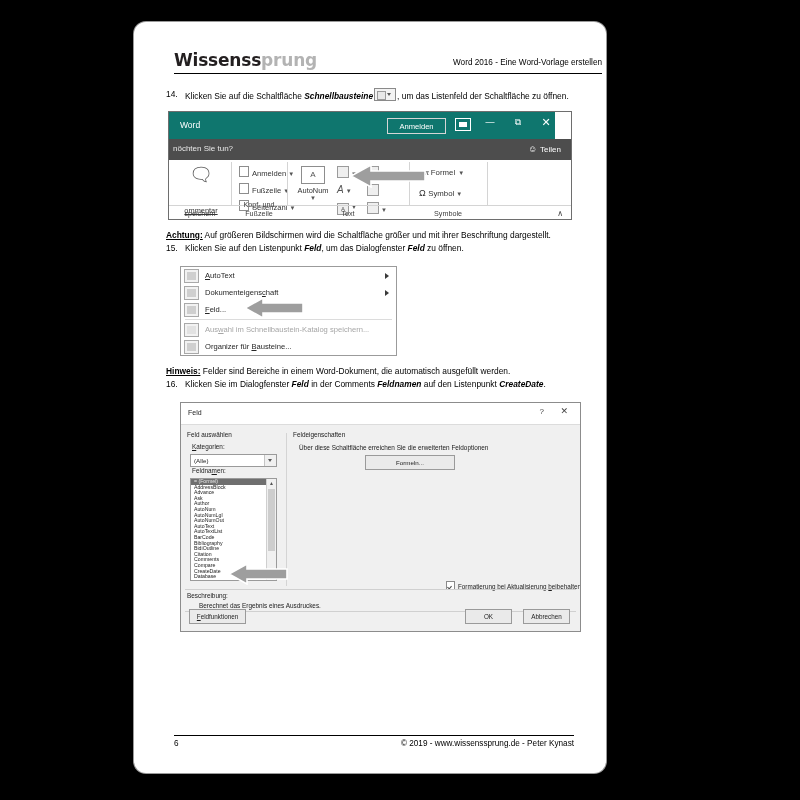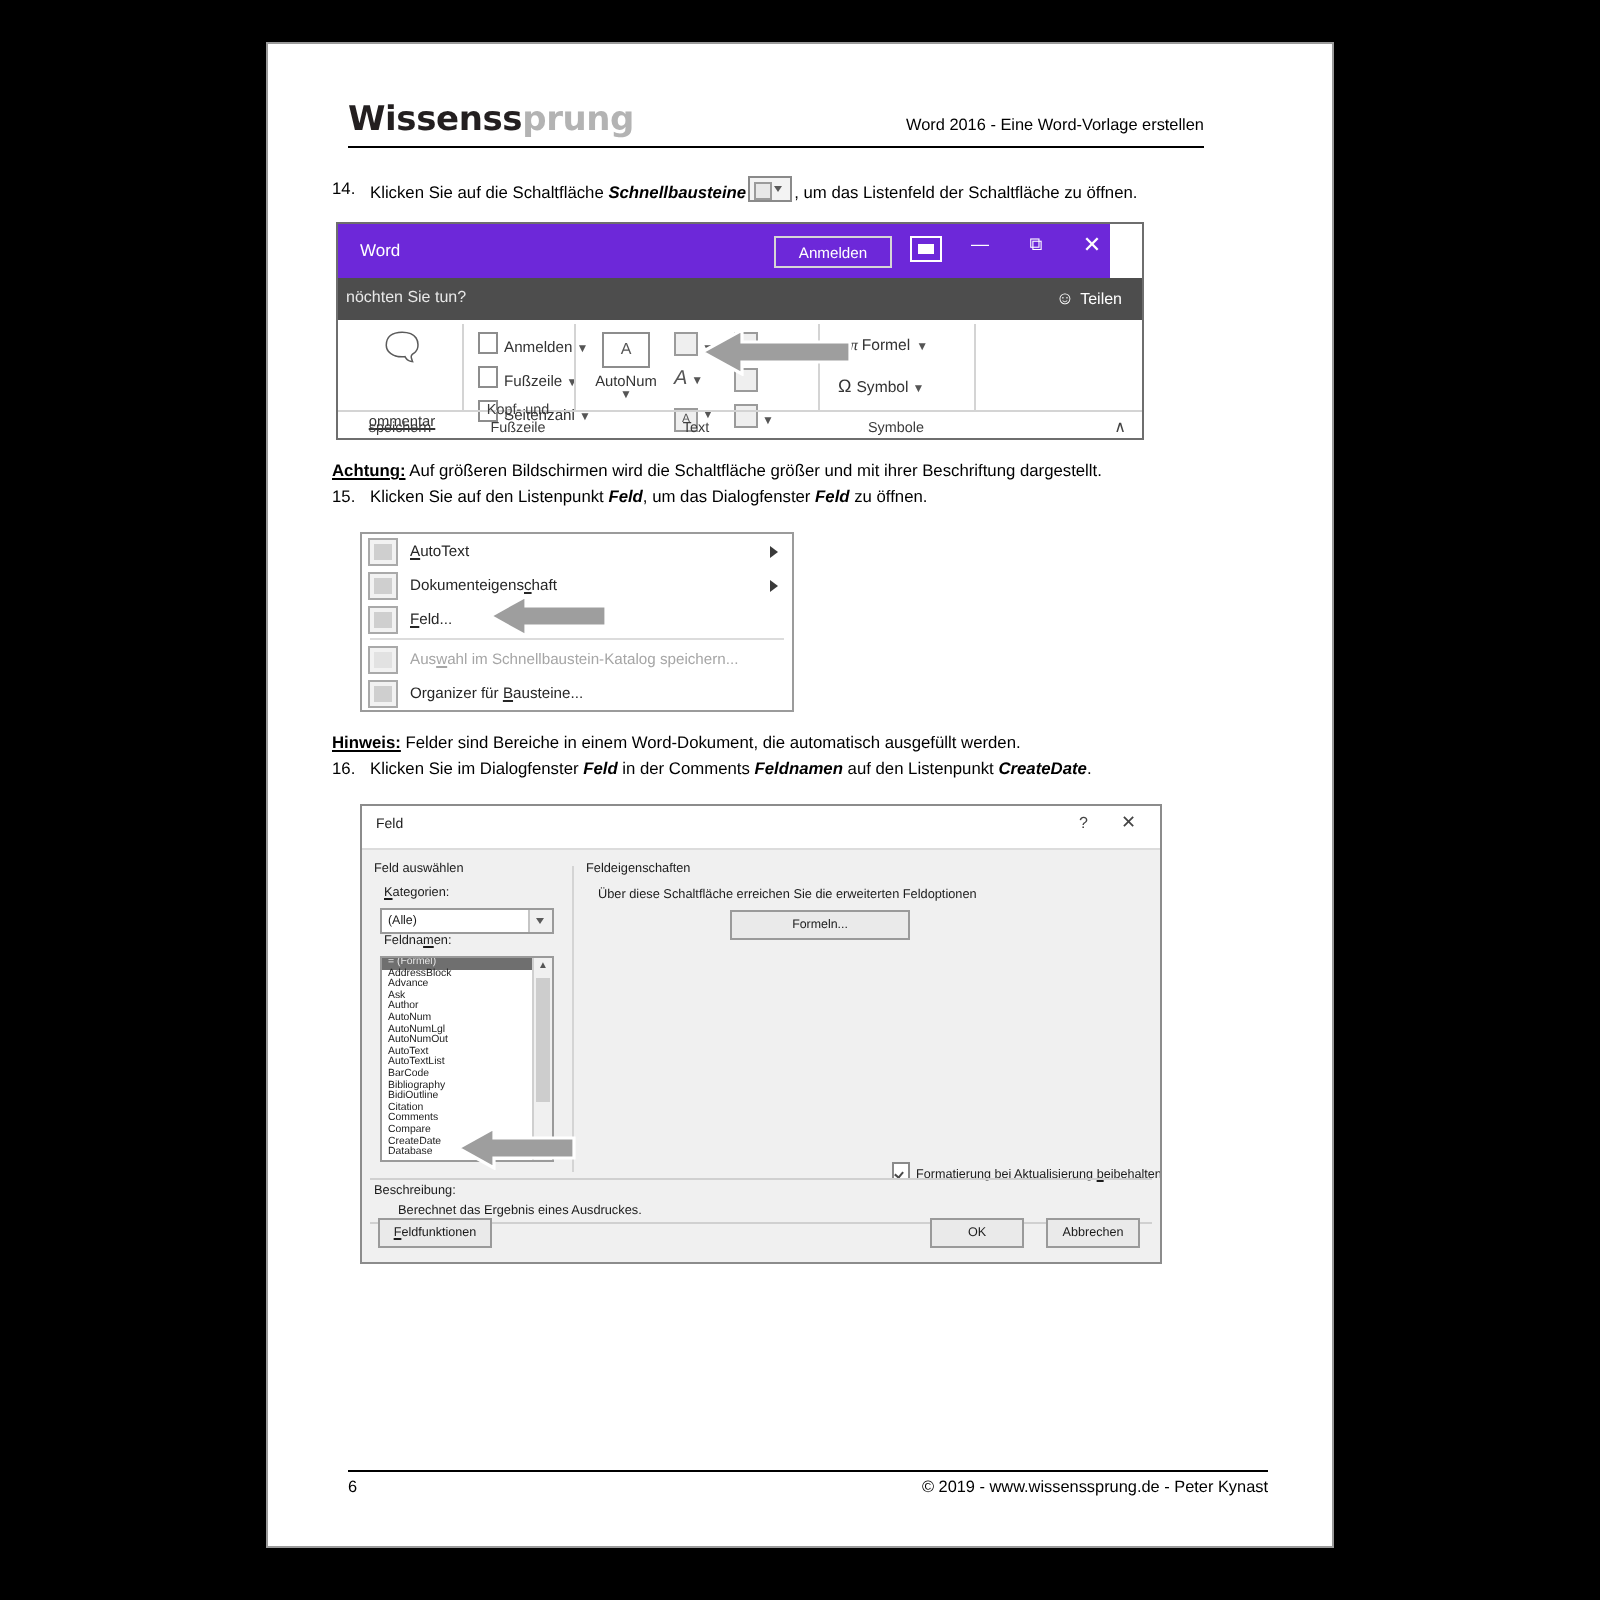--- a/index.html
+++ b/index.html
@@ -1,23 +1,24 @@
 <!DOCTYPE html>
 <html><head>
 <meta charset="utf-8">
 <style>
   html,body{margin:0;padding:0;}
   body{
     width:800px;height:800px;background:#000;overflow:hidden;
     font-family:"Liberation Sans", sans-serif;
   }
   .page{
-    position:absolute;left:134px;top:22px;width:532px;height:751px;
+    position:absolute;left:134px;top:22px;width:472px;height:751px;
     background:#ffffff;box-shadow:0 0 0 1px #9a9a9a;
     box-sizing:border-box;
+    border-radius:12px;
   }
   .content{
     position:absolute;left:32px;top:24px;width:436px;
   }
 
   
   .header{position:relative;height:36px;}
   .logo{
     position:absolute;left:8px;top:4px;
     font-size:17px;letter-spacing:-0.2px;white-space:nowrap;
@@ -54,21 +55,21 @@
     border-left:2.5px solid transparent;border-right:2.5px solid transparent;
     border-top:3px solid #5a5a5a;
   }
 
   
   .shot-ribbon{
     position:relative;margin:9px 0 0 2px;width:402px;height:107px;
     border:1px solid #6e6e6e;background:#fff;overflow:hidden;
   }
   .rb-title{
-    position:absolute;left:0;top:0;right:16px;height:27px;background:#6d28d9;
+    position:absolute;left:0;top:0;right:16px;height:27px;background:#0f766e;
   }
   .rb-title .word{
     position:absolute;left:11px;top:8px;color:#fff;font-size:8.5px;
   }
   .rb-anmelden{
     position:absolute;left:218px;top:6px;width:57px;height:14px;
     border:1px solid #d6d6d6;color:#fff;font-size:7.6px;
     display:flex;align-items:center;justify-content:center;
   }
   .rb-ic{position:absolute;top:7px;color:#fff;font-size:9px;text-align:center;}

